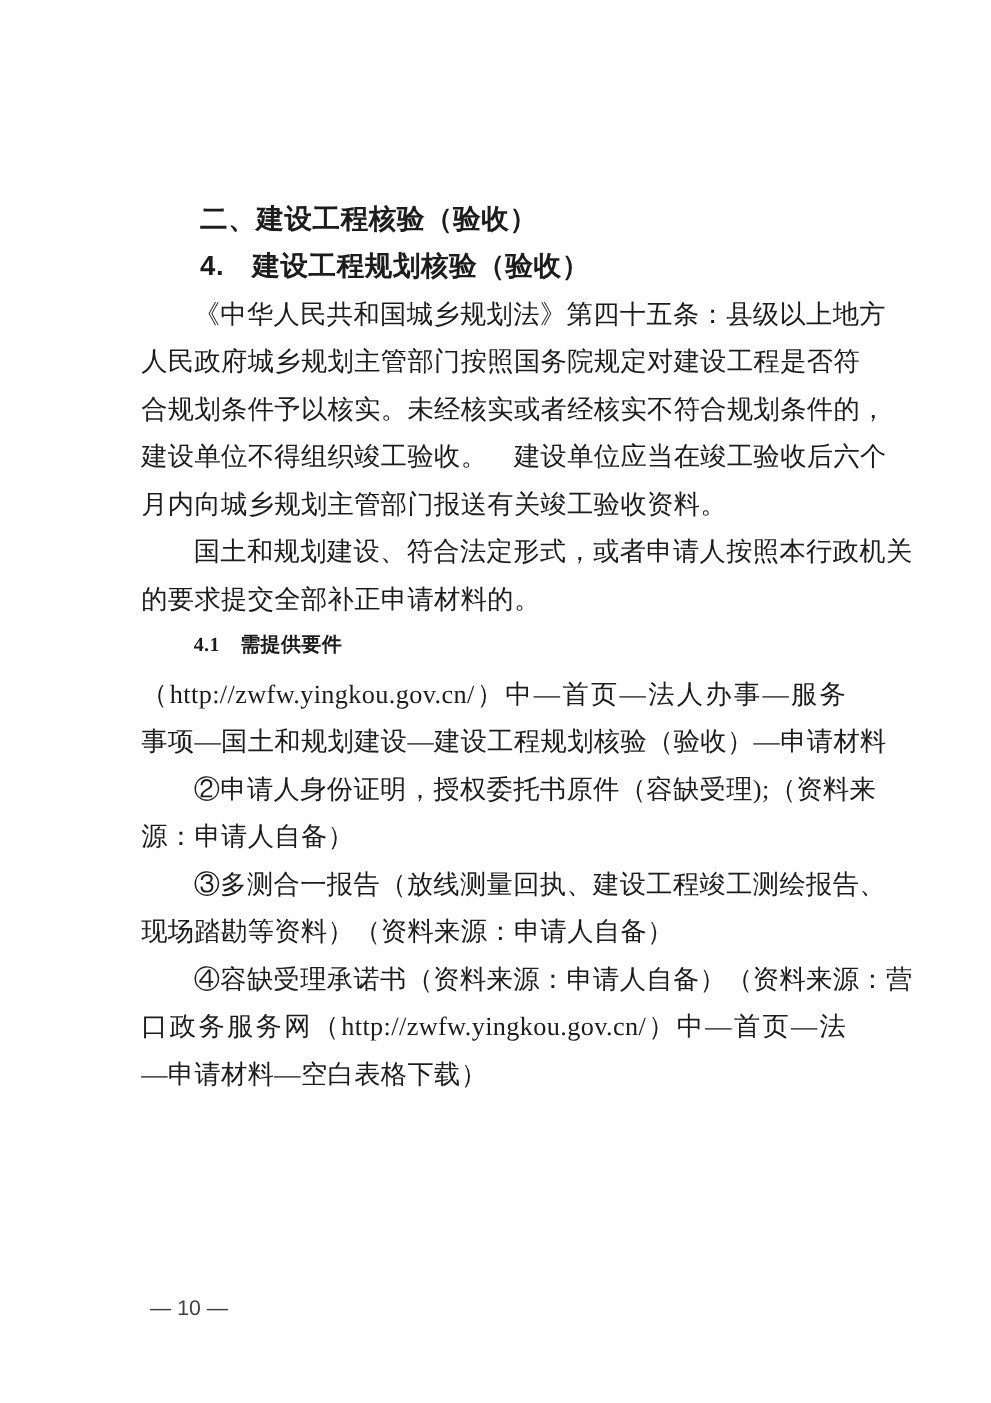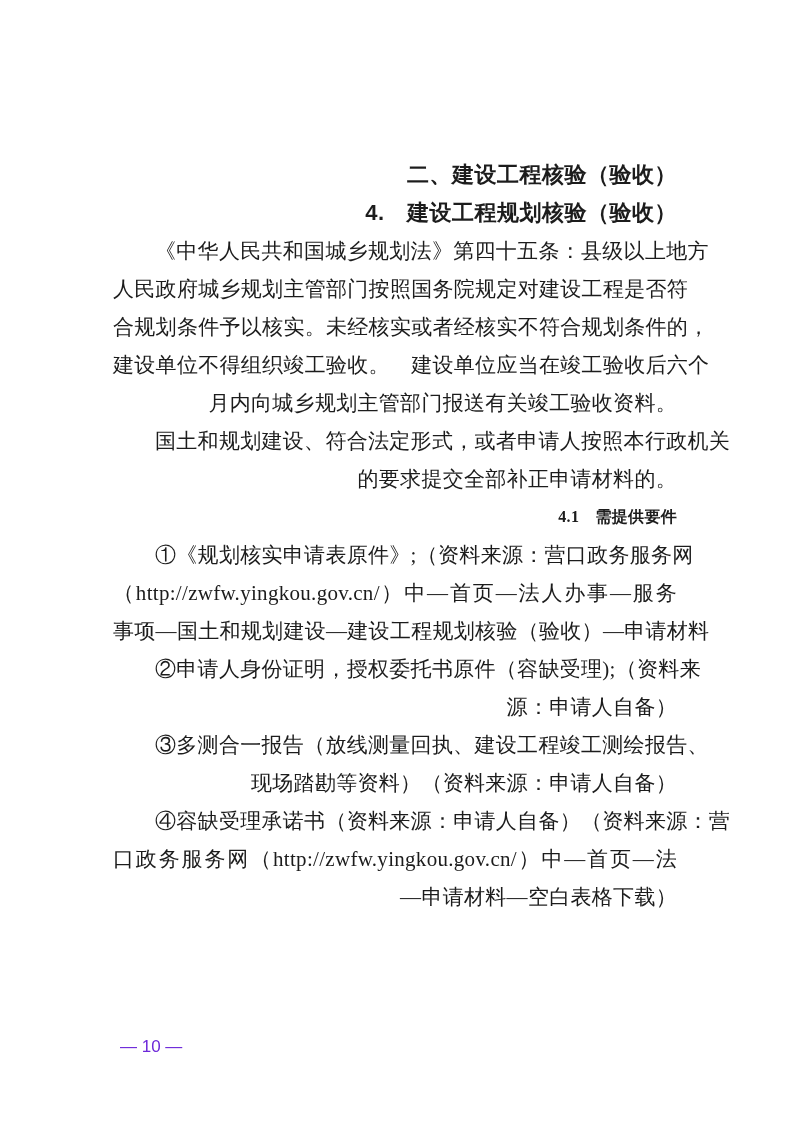--- a/index.html
+++ b/index.html
@@ -17,21 +17,20 @@
     left: 113px;
     top: 156px;
     width: 564px;
   }
   .line {
     height: 38px;
     line-height: 38px;
     font-size: 21px;
     white-space: nowrap;
     letter-spacing: 0.3px;
-    text-align: right;
   }
   
   .jl {
     text-align: justify;
     text-align-last: justify;
     text-justify: inter-character;
   }
   .indent { padding-left: 42px; }
   .h1, .h2 {
     font-family: "Liberation Sans", "DejaVu Sans", sans-serif;
@@ -45,21 +44,21 @@
     font-size: 16px;
     padding-left: 42px;
   }
   .pageno {
     position: absolute;
     left: 120px;
     top: 1036px;
     font-family: "Liberation Sans", "DejaVu Sans", sans-serif;
     font-size: 17px;
     line-height: 22px;
-    color: #6d28d9;
+    color: #404040;
   }
 </style>
 </head>
 <body>
 
 <div class="page">
   <div class="content">
 
     <div class="line h1">二、建设工程核验（验收）</div>
     <div class="line h2">4.　建设工程规划核验（验收）</div>
@@ -68,21 +67,20 @@
     <div class="line jl">人民政府城乡规划主管部门按照国务院规定对建设工程是否符</div>
     <div class="line jl">合规划条件予以核实。未经核实或者经核实不符合规划条件的，</div>
     <div class="line jl">建设单位不得组织竣工验收。　建设单位应当在竣工验收后六个</div>
     <div class="line">月内向城乡规划主管部门报送有关竣工验收资料。</div>
 
     <div class="line jl indent">国土和规划建设、符合法定形式，或者申请人按照本行政机关</div>
     <div class="line">的要求提交全部补正申请材料的。</div>
 
     <div class="line h3">4.1　需提供要件</div>
 
-    <div class="line jl indent">①《规划核实申请表原件》;（资料来源：营口政务服务网</div>
     <div class="line jl">（http://zwfw.yingkou.gov.cn/）中—首页—法人办事—服务</div>
     <div class="line jl">事项—国土和规划建设—建设工程规划核验（验收）—申请材料</div>
 
     <div class="line jl indent">②申请人身份证明，授权委托书原件（容缺受理);（资料来</div>
     <div class="line">源：申请人自备）</div>
 
     <div class="line jl indent">③多测合一报告（放线测量回执、建设工程竣工测绘报告、</div>
     <div class="line">现场踏勘等资料）（资料来源：申请人自备）</div>
 
     <div class="line jl indent">④容缺受理承诺书（资料来源：申请人自备）（资料来源：营</div>

